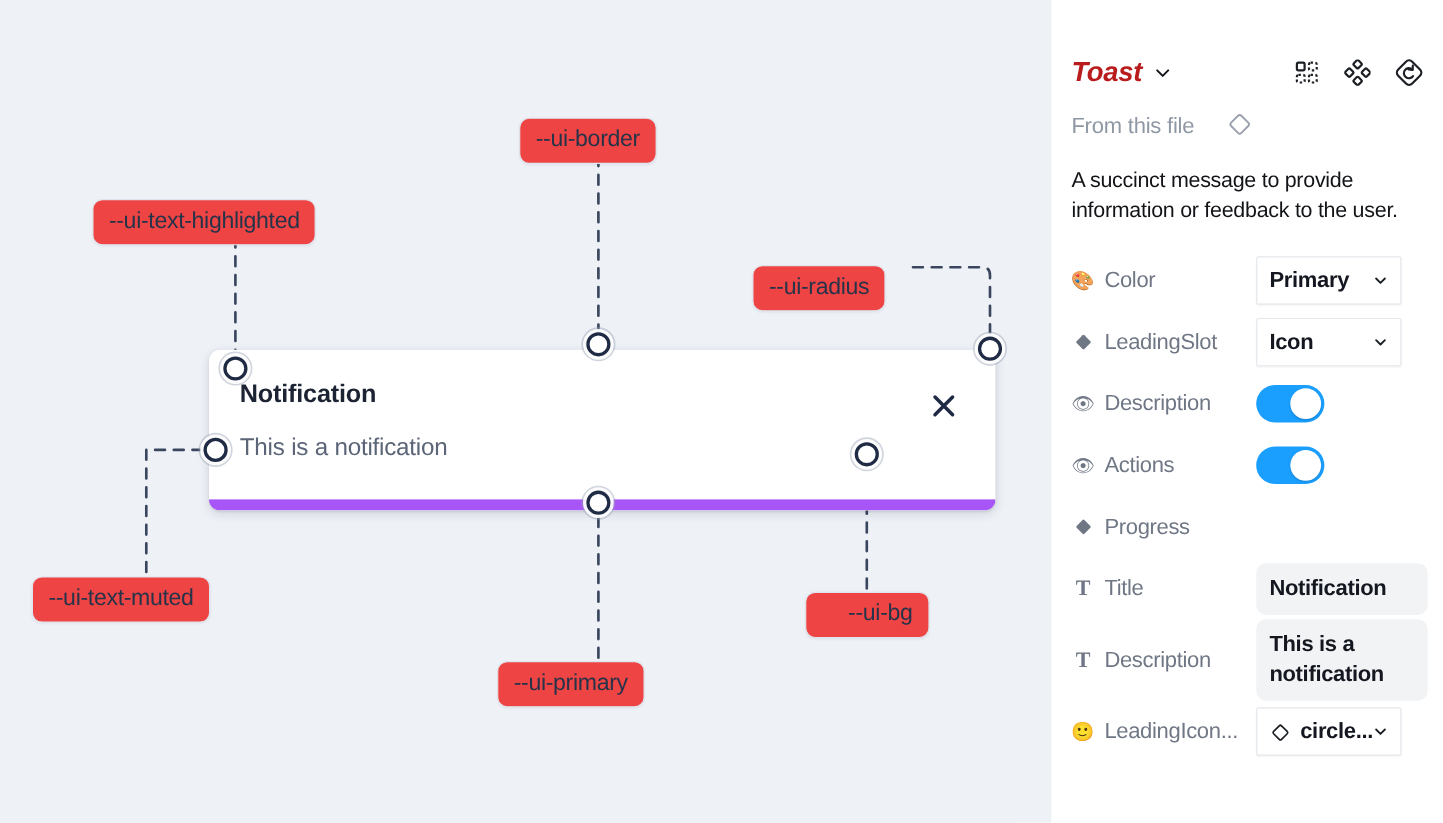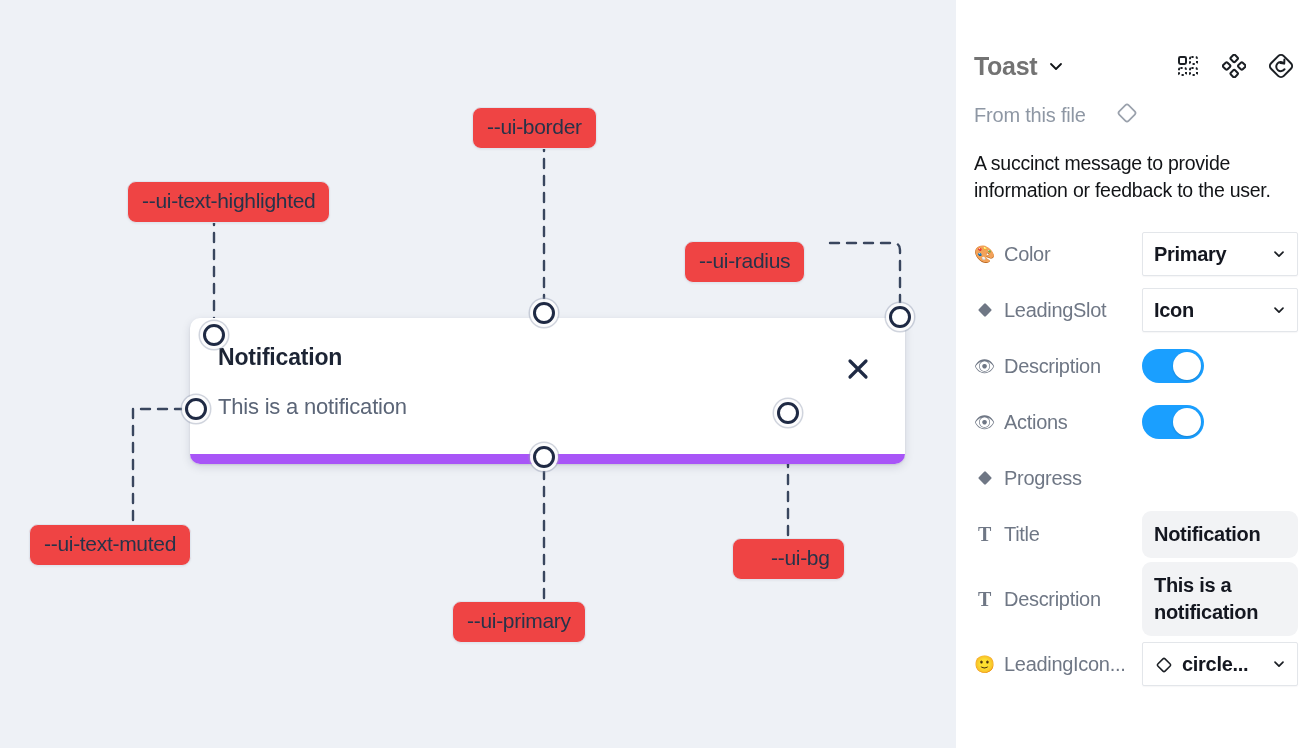--- a/index.html
+++ b/index.html
@@ -87,22 +87,23 @@
     width: 356px; height: 748px;
     background: #ffffff;
     flex: 0 0 356px;
     padding: 0 18px;
   }
   .panel-header {
     display: flex; align-items: center;
     height: 60px; margin-top: 36px;
   }
   .panel-title {
-    font-size: 25px; font-weight: 700; color: #737373;
+    font-size: 25px; font-weight: 700; color: #b91c1c;
     letter-spacing: -0.3px;
+    font-style: italic;
   }
   .caret-btn {
     margin-left: 10px; display: inline-flex; align-items: center;
     cursor: pointer;
   }
   .hdr-icons { margin-left: auto; display: flex; align-items: center; gap: 22px; }
   .hdr-icon { cursor: pointer; display: flex; align-items: center; }
 
   .from-file-row {
     display: flex; align-items: center; gap: 28px;
@@ -127,21 +128,21 @@
     font-size: 20px; color: #6f7785; letter-spacing: -0.3px;
     white-space: nowrap; overflow: hidden;
   }
   .prop-icon { width: 21px; height: 21px; display:flex; align-items:center; justify-content:center; flex:0 0 21px; }
   .prop-icon-emoji { font-size: 17px; line-height: 1; }
   .serif-t { font-family: "Liberation Serif", "DejaVu Serif", serif; font-weight: 700; font-size: 20px; color: #6f7785; }
 
   .prop-control { flex: 1; display: flex; justify-content: flex-start; }
 
   .select {
-    width: 156px; height: 44px;
+    width: 132px; height: 44px;
     background: #ffffff;
     border: 1.6px solid #e3e6ea;
     border-radius: 2px;
     display: flex; align-items: center;
     padding: 0 11px;
     font-size: 20px; font-weight: 700; color: #141720;
     letter-spacing: -0.3px;
     cursor: pointer;
     box-shadow: 0 1px 1.5px rgba(16,24,40,.04);
   }
@@ -200,21 +201,21 @@
       <div class="toast-title">Notification</div>
       <div class="toast-desc">This is a notification</div>
       <div class="toast-close">
         <svg width="26" height="26" viewBox="0 0 26 26" xmlns="http://www.w3.org/2000/svg">
           <path d="M5 5 L21 21 M21 5 L5 21" stroke="#1f2a44" stroke-width="3.2" stroke-linecap="round"></path>
         </svg>
       </div>
       <div class="toast-progress"></div>
     </div>
 
-    <div class="chip" style="left:84px;  top:181px;margin-left:43px;">--ui-text-highlighted</div>
+    <div class="chip" style="left:84px;  top:181px;">--ui-text-highlighted</div>
     <div class="chip" style="left:472px; top:107px;">--ui-border</div>
     <div class="chip" style="left:684px; top:241px;">--ui-radius</div>
     <div class="chip" style="left:29px;  top:524px;">--ui-text-muted</div>
     <div class="chip" style="left:452px; top:601px;">--ui-primary</div>
     <div class="chip" style="left:732px; top:538px;padding-left:38px;">--ui-bg</div>
 
     <div class="dot" style="left:214px; top:335px;"></div>
     <div class="dot" style="left:544px; top:313px;"></div>
     <div class="dot" style="left:900px; top:317px;"></div>
     <div class="dot" style="left:196px; top:409px;"></div>

